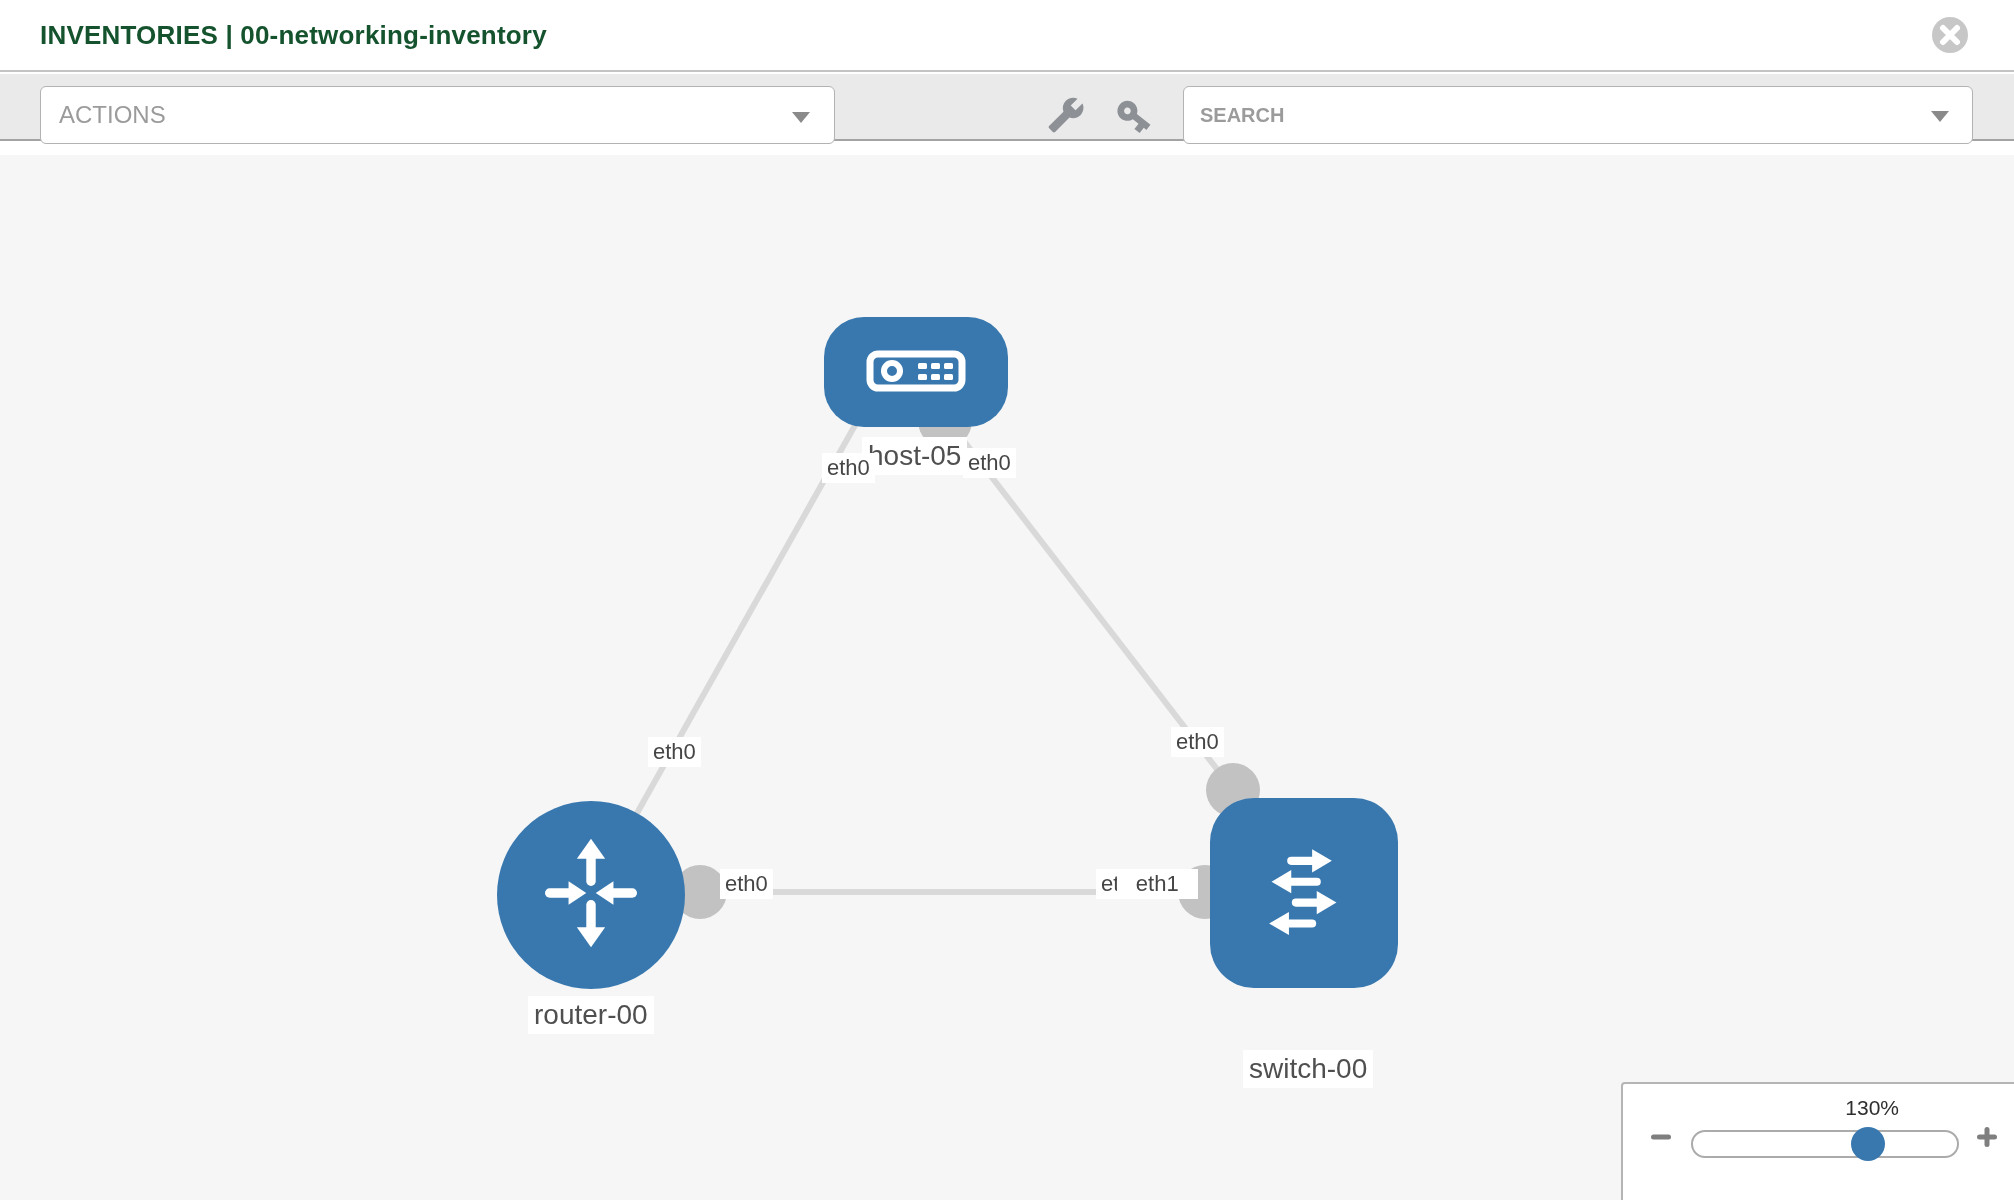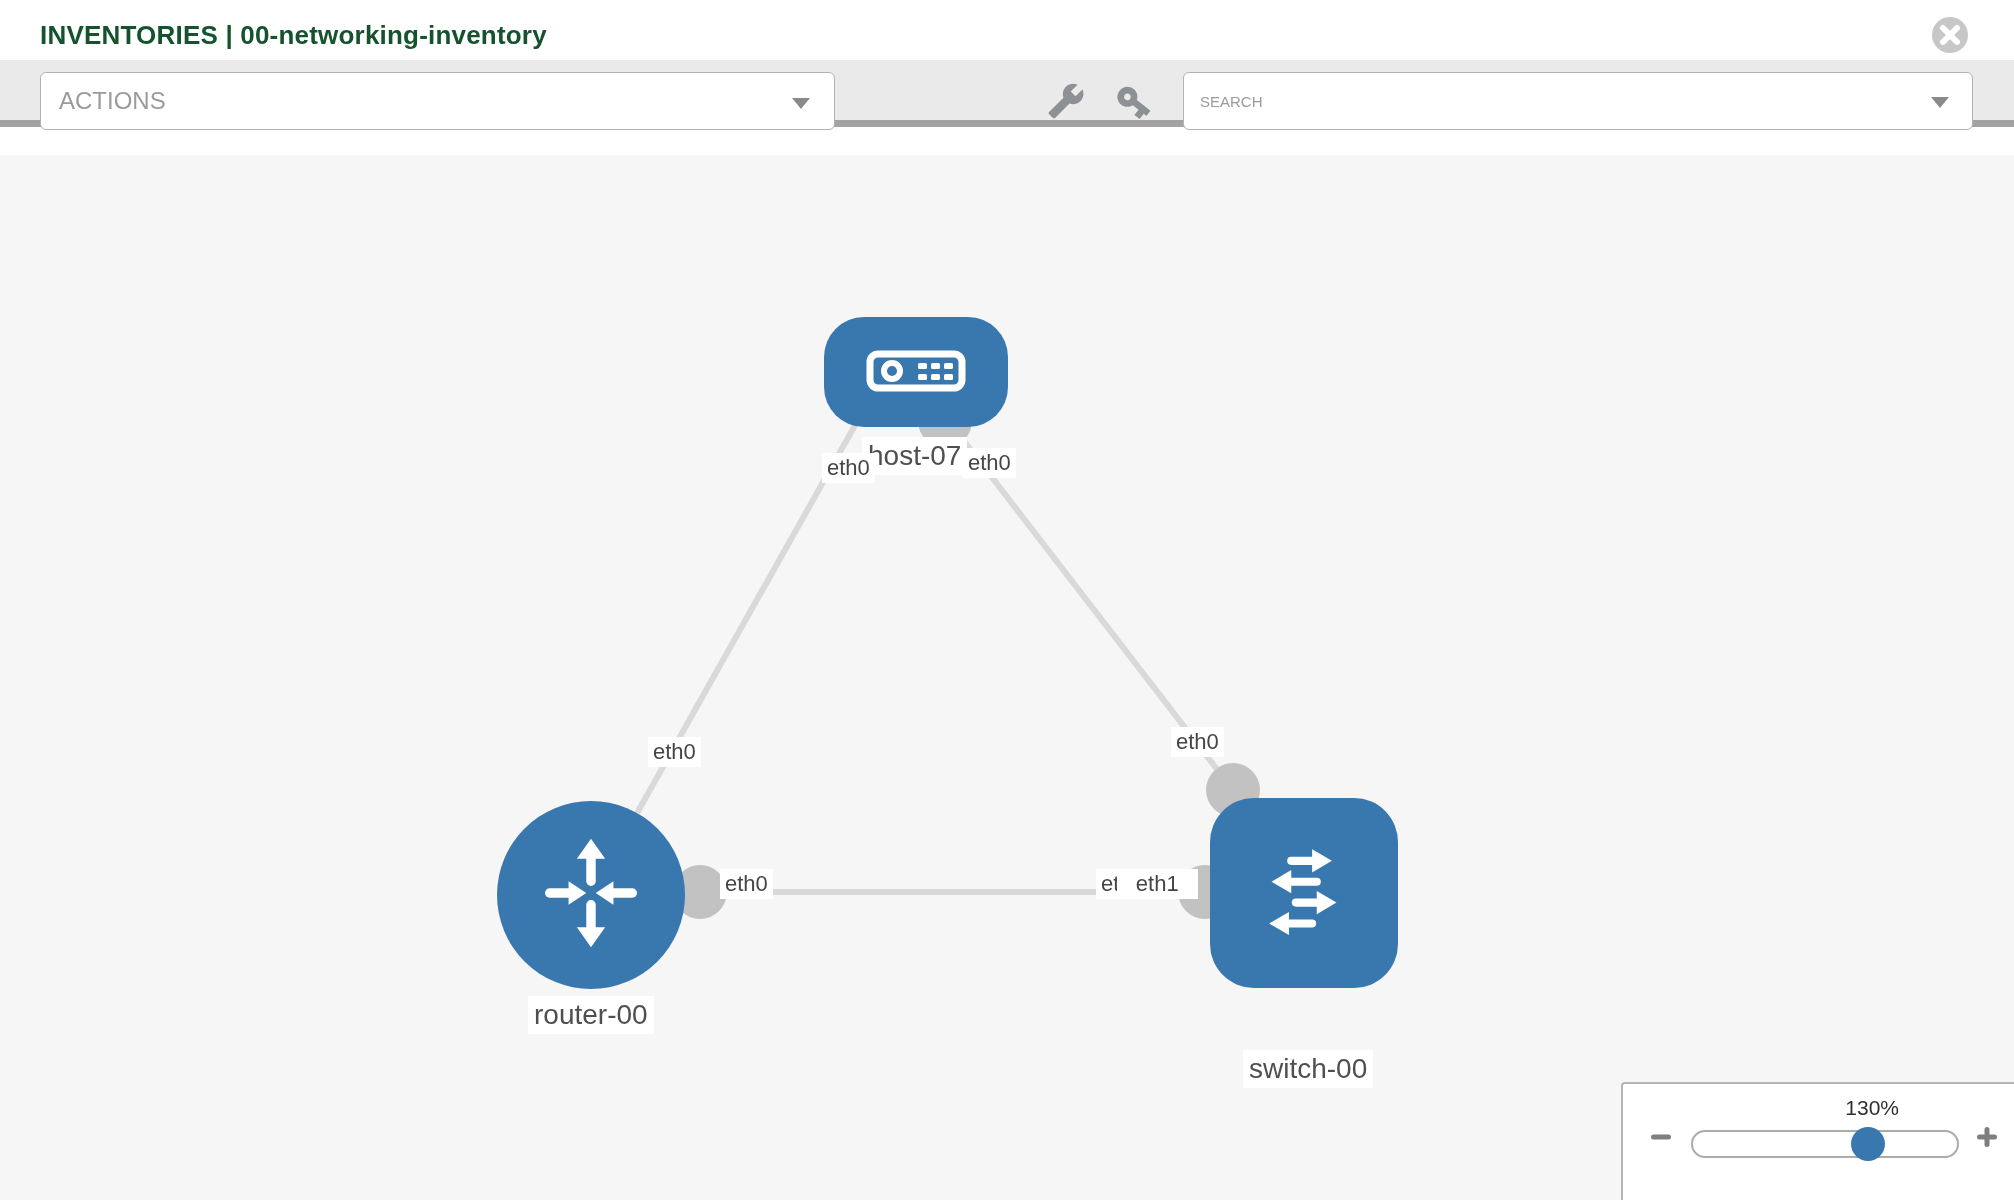--- a/index.html
+++ b/index.html
@@ -7,37 +7,37 @@
   body { font-family: "Liberation Sans", "DejaVu Sans", sans-serif; }
   .screen { position: relative; width: 2014px; height: 1200px; background: #ffffff; overflow: hidden; }
 
   
   .header { position: absolute; left:0; top:0; width:2014px; height:72px; background:#ffffff;
             border-bottom:2px solid #c3c3c3; z-index:10; }
   .page-title { position:absolute; left:40px; top:20px; font-size:26px; font-weight:700; color:#14532d; letter-spacing:0.2px; }
   .close-btn { position:absolute; left:1931px; top:16px; width:38px; height:38px; border:none; background:transparent; cursor:pointer; }
 
   
-  .toolbar { position:absolute; left:0; top:60px; width:2014px; height:67px; background:#eaeaea;
-             border-bottom:7px solid #a3a3a3; z-index:10; }
+  .toolbar { position:absolute; left:0; top:74px; width:2014px; height:67px; background:#eaeaea;
+             border-bottom:2px solid #a3a3a3; z-index:10; }
   .combo { position:absolute; top:12px; height:58px; background:#ffffff; border:1px solid #b3b3b3; border-radius:6px; }
   .combo-actions { left:40px; width:795px; cursor:pointer; }
   .combo-label { position:absolute; left:18px; top:14px; font-size:24px; color:#9b9b9b; }
   .caret { position:absolute; top:25px; width:0; height:0; border-left:9px solid transparent;
            border-right:9px solid transparent; border-top:11px solid #8a8a8a; }
   .caret-actions { right:24px; }
   .caret-search { position:absolute; right:24px; top:25px; width:0; height:0; border-left:9px solid transparent;
            border-right:9px solid transparent; border-top:11px solid #8a8a8a; }
   .tool-btn { position:absolute; top:22px; width:44px; height:40px; background:transparent; border:none; cursor:pointer; }
   .tool-wrench { left:1044px; }
   .tool-key { left:1112px; }
   .search-wrap { position:absolute; left:1183px; top:12px; width:790px; height:58px; }
   .search-input { width:100%; height:100%; border:1px solid #b3b3b3; border-radius:6px; background:#ffffff;
-                  font-size:15px; color:#555; padding:0 50px 0 16px; outline:none;
-                  font-family:"Liberation Sans","DejaVu Sans",sans-serif; }
+                  font-size:20px; color:#555; padding:0 50px 0 16px; outline:none;
+                  font-family:"Liberation Sans","DejaVu Sans",sans-serif;font-weight:bold; }
   .search-input::placeholder { color:#9b9b9b; opacity:1; }
 
   
   .canvas { position:absolute; left:0; top:155px; width:2014px; height:1045px; background:#f6f6f6; z-index:1; }
   .links-svg { position:absolute; left:0; top:0; width:2014px; height:1200px; z-index:2; pointer-events:none; }
 
   .node { position:absolute; z-index:3; display:flex; align-items:center; justify-content:center;
           background:#3878af; cursor:pointer; }
   .node-host   { left:824px; top:317px; width:184px; height:110px; border-radius:40px; }
   .node-router { left:497px; top:801px; width:188px; height:188px; border-radius:50%; }
@@ -141,21 +141,21 @@
         <g fill="#ffffff">
           <polygon points="74,24 57,14 57,34"></polygon>
           <polygon points="22,42 39,32 39,52"></polygon>
           <polygon points="78,60 61,50 61,70"></polygon>
           <polygon points="20,78 37,68 37,88"></polygon>
         </g>
       </svg>
     </span>
   </div>
 
-  <span class="node-label lbl-host">host-07</span>
+  <span class="node-label lbl-host">host-05</span>
   <span class="node-label lbl-router">router-00</span>
   <span class="node-label lbl-switch">switch-00</span>
 
   <span class="iface-label if-host-left">eth0</span>
   <span class="iface-label if-host-right">eth0</span>
   <span class="iface-label if-router-top">eth0</span>
   <span class="iface-label if-switch-top">eth0</span>
   <span class="iface-label if-router-right">eth0</span>
   <span class="if-overlap">
     <span class="under">eth0</span>

